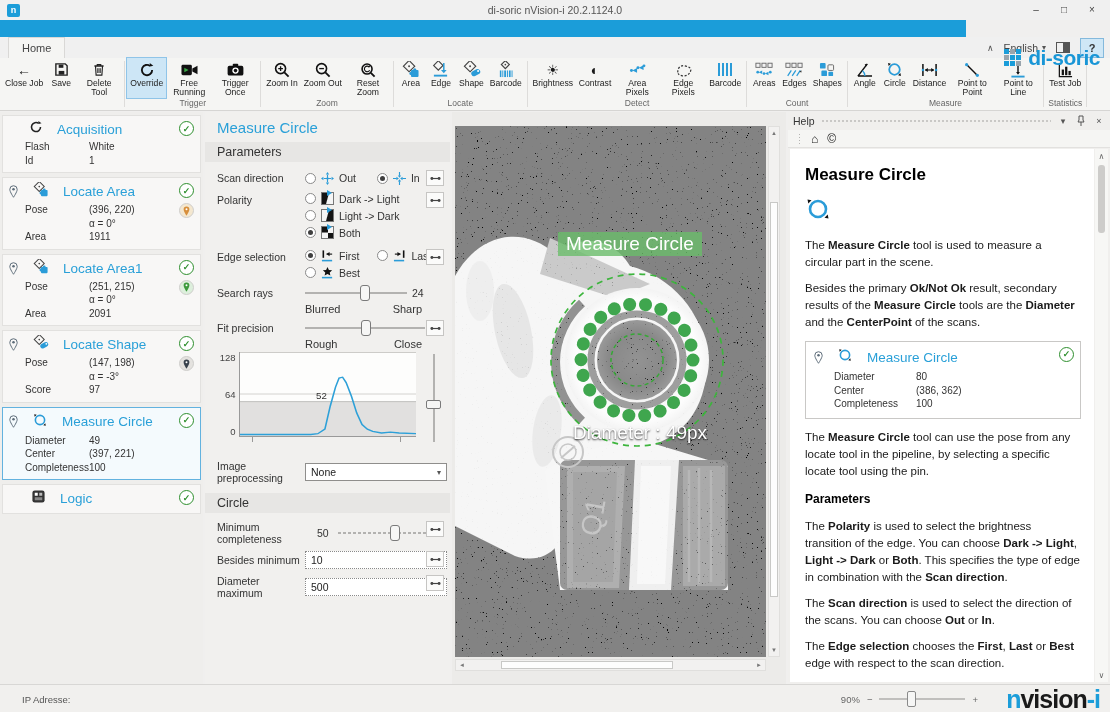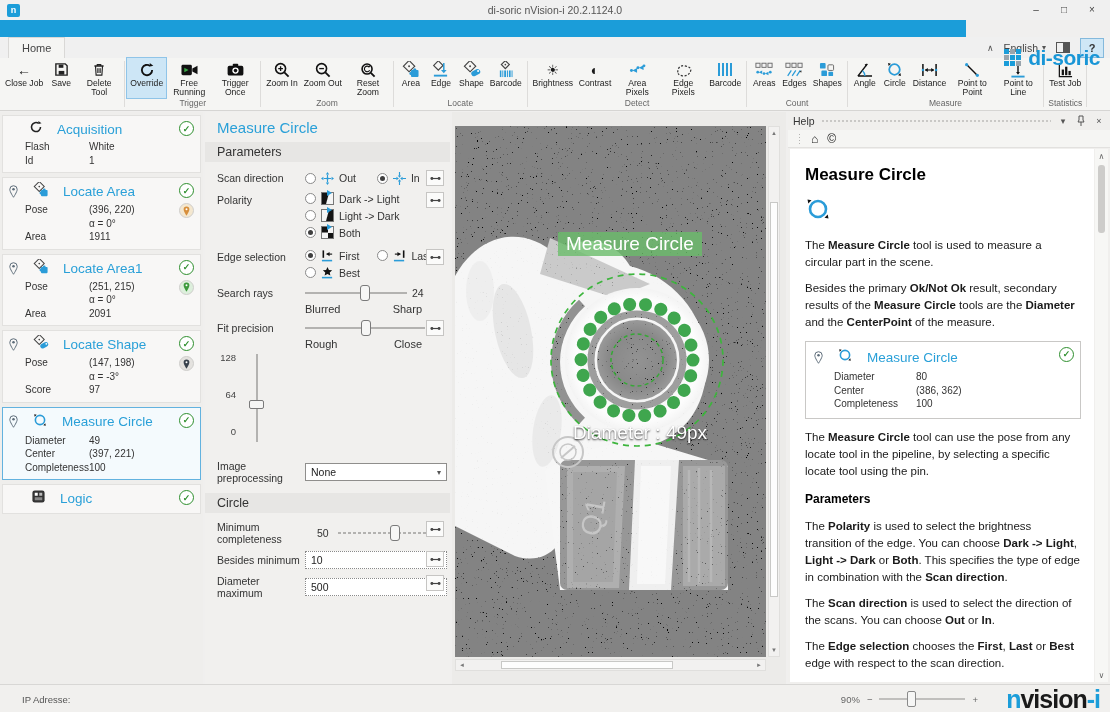--- a/index.html
+++ b/index.html
@@ -859,20 +859,36 @@
         <span>Close</span>
       </div>
 
 
     <div class="chartwrap">
       <div class="ylabels">
         <span>128</span>
         <span>64</span>
         <span>0</span>
       </div>
+      <div class="chart">
+        <svg viewBox="0 0 200 110" preserveAspectRatio="none">
+          <line x1="0" y1="0.5" x2="200" y2="0.5" stroke="#b9b8b6" stroke-width="1"></line>
+          <line x1="0" y1="55" x2="200" y2="55" stroke="#c9c8c6" stroke-width="1"></line>
+          <rect x="0" y="65" width="200" height="45" fill="#dcdbd9" opacity="0.85"></rect>
+          <line x1="0" y1="65" x2="200" y2="65" stroke="#b5b4b2" stroke-width="1"></line>
+          <polyline fill="none" stroke="#2da0d8" stroke-width="1.8" points="0,108 80,108 88,107 96,101 102,71 108,46 112,34 116,33 120,40 126,58 132,80 138,95 144,101 150,104 160,106 170,105 180,106 200,107"></polyline>
+        </svg>
+        <svg viewBox="0 0 200 110" preserveAspectRatio="none" style="overflow:visible;">
+          <text x="86" y="62" font-size="11" fill="#333">52</text>
+        </svg>
+        <div class="xticks">
+            <i style="left:12px;"></i>
+            <i style="left:160px;"></i>
+          </div>
+      </div>
       <div class="vslider">
         <span class="track"></span>
           <span class="thumb" style="top:48px;"></span>
       </div>
     </div>
 
     <div class="prow" style="margin-top:6px;">
       <span class="plabel">Image preprocessing</span>
       <span class="pctrl">
         <span class="selectbox">
@@ -1014,21 +1030,21 @@
       <span>©</span>
     </div>
     <div class="help-content">
       <h1>Measure Circle</h1>
       <div class="hc-icon"><svg width="26" height="26" viewBox="0 0 26 26">
             <circle cx="13" cy="12" r="8" fill="none" stroke="#2b9cd8" stroke-width="2.6"></circle>
             <path d="M2.5 2.5l4 .8-3.2 3.2z" fill="#111"></path>
             <path d="M23.5 21.5l-4-.8 3.2-3.2z" fill="#111"></path>
           </svg></div>
       <p><span>The </span><b>Measure Circle</b><span> tool is used to measure a circular part in the scene.</span></p>
-      <p><span>Besides the primary </span><b>Ok/Not Ok</b><span> result, secondary results of the </span><b>Measure Circle</b><span> tools are the </span><b>Diameter</b><span> and the </span><b>CenterPoint</b><span> of the measure.</span></p>
+      <p><span>Besides the primary </span><b>Ok/Not Ok</b><span> result, secondary results of the </span><b>Measure Circle</b><span> tools are the </span><b>Diameter</b><span> and the </span><b>CenterPoint</b><span> of the scans.</span></p>
 
       <div class="help-card">
         <div class="card-head">
           <svg class="pinsvg" width="9" height="13" viewBox="0 0 10 14">
               <path d="M5 .6A4.1 4.1 0 0 1 9.1 4.7C9.1 7.4 5 13.4 5 13.4S.9 7.4.9 4.7A4.1 4.1 0 0 1 5 .6z" fill="none" stroke="#5c6b78" stroke-width="1.1"></path>
               <circle cx="5" cy="4.6" r="1.4" fill="#5c6b78"></circle>
             </svg>
           <span><svg width="16" height="16" viewBox="0 0 18 18">
                 <circle cx="9" cy="9" r="5.2" fill="none" stroke="#2b9cd8" stroke-width="1.8"></circle>
                 <path d="M2.5 2.5l2.8.5-2.3 2.3z" fill="#111"></path>

